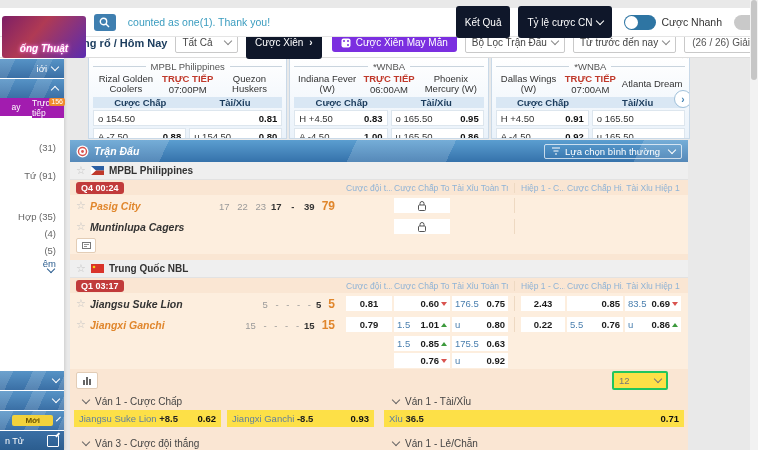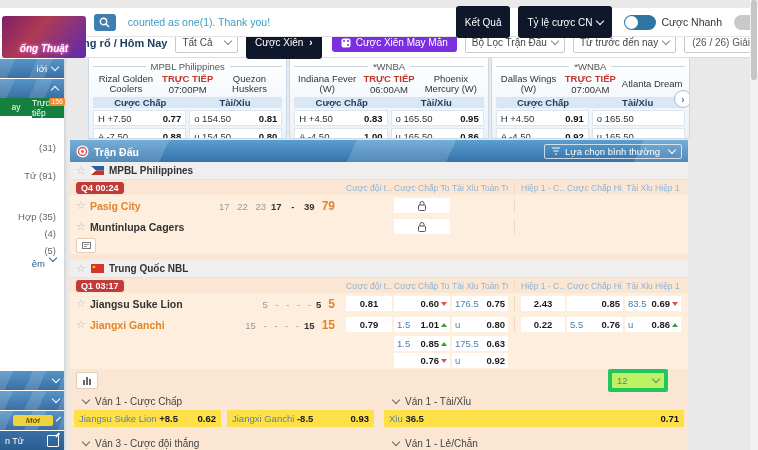--- a/index.html
+++ b/index.html
@@ -46,36 +46,36 @@
                text-shadow:0 0 4px #ff7ad9,0 0 2px #ff7ad9;margin-bottom:4px;}
   
   .sidebar{left:0;top:58px;width:64px;bottom:0;background:#fff;z-index:2;display:flex;flex-direction:column;
            box-shadow:1px 0 3px rgba(0,0,0,.12);}
   .sb-board{height:24px;display:flex;align-items:center;justify-content:center;color:#2b5d8f;
             font-weight:bold;font-size:10.5px;border-bottom:1px solid #eee;}
   .sb-bar{height:19px;margin-top:1px;display:flex;align-items:center;justify-content:flex-end;
           padding:0 6px;color:#fff;font-size:9.5px;
           background:repeating-linear-gradient(115deg,rgba(255,255,255,.12) 0 14px,rgba(255,255,255,0) 14px 34px),
           linear-gradient(#5693c6,#3a6fa5);}
-  .sb-tabs{height:20px;background:#15803d;display:flex;align-items:stretch;color:#fff;font-size:8.5px;}
+  .sb-tabs{height:20px;background:#a21caf;display:flex;align-items:stretch;color:#fff;font-size:8.5px;}
   .sb-tab{flex:1;display:flex;align-items:center;justify-content:center;position:relative;}
   .sb-tab.active{border-bottom:2px solid #fff;}
   .sb-badge{position:absolute;top:0;right:-1px;background:#f08c2e;color:#fff;font-size:7px;
             border-radius:2px;padding:0 2px;line-height:8px;}
   .sb-list{flex:1;display:flex;flex-direction:column;align-items:flex-end;padding:10px 8px 0 0;
            color:#666;font-size:9.5px;gap:0;}
   .sb-item{margin-bottom:17px;white-space:nowrap;}
-  .sb-more{color:#2b5d8f;display:flex;margin-bottom:4px;}
+  .sb-more{color:#2b5d8f;display:flex;margin-bottom:4px;flex-direction:column;}
   .sb-btn{height:19px;margin:1px 0 0 0;display:flex;align-items:center;justify-content:flex-end;
           padding:0 5px;color:#fff;font-size:9px;
           background:repeating-linear-gradient(115deg,rgba(255,255,255,.14) 0 12px,rgba(255,255,255,0) 12px 30px),
           linear-gradient(#5693c6,#3a6fa5);}
   .sb-btn.dark{background:linear-gradient(#3a6fa5,#2b5d8f);justify-content:space-between;}
   .new-badge{background:#f2d23c;color:#6b5400;font-weight:bold;font-size:8px;border-radius:2px;
-             padding:0 13px;line-height:11px;margin-right:auto;margin-left:18px;font-style:italic;}
+             padding:0 13px;line-height:11px;margin-right:auto;margin-left:18px;}
   .extlink{width:10px;height:10px;border:1.5px solid #fff;border-radius:1px;position:relative;flex:none;}
   .extlink::after{content:"";position:absolute;right:-2px;top:-2px;width:5px;height:1.5px;background:#fff;
                   transform:rotate(-45deg);}
   
   .cards{left:88px;top:57px;width:602px;height:82px;display:flex;gap:2px;z-index:3;}
   .card{flex:1;background:linear-gradient(#ffffff,#eaf2fa);border:1px solid #c9d9e8;box-sizing:border-box;
         padding:3px 4px 2px 4px;display:flex;flex-direction:column;position:relative;overflow:hidden;}
   .card-league{display:flex;align-items:center;color:#555;font-size:9.5px;gap:5px;}
   .card-league .ln{flex:1;height:1px;background:#c9d4de;}
   .card-teams{display:flex;align-items:center;margin:1px 0 2px 0;}
@@ -92,37 +92,37 @@
   .card-cell .od{font-weight:bold;color:#111;}
   .card-close{position:absolute;right:0px;top:-8px;color:#777;font-size:11px;z-index:5;}
   .card-next{position:absolute;right:-3px;top:32px;width:16px;height:16px;border-radius:50%;background:#fff;
              border:1px solid #9fc0da;color:#3f7fb0;display:flex;align-items:center;justify-content:center;
              font-size:10px;font-weight:bold;z-index:5;}
   
   .content{left:70px;top:140px;width:618px;bottom:0;background:#fae6d3;overflow:hidden;}
   .c-header{height:22px;display:flex;align-items:center;justify-content:space-between;padding:0 6px;
             background:repeating-linear-gradient(115deg,rgba(255,255,255,.16) 0 90px,rgba(255,255,255,0) 90px 260px),
             linear-gradient(#5b9ed0,#3572ab);color:#fff;}
-  .c-header .ttl{display:flex;align-items:flex-end;gap:5px;font-weight:bold;font-size:10.5px;}
+  .c-header .ttl{display:flex;align-items:center;gap:5px;font-weight:bold;font-size:10.5px;font-style:italic;}
   .sel-box{display:flex;align-items:center;gap:4px;border:1px solid rgba(255,255,255,.7);border-radius:2px;
            padding:1px 6px;font-size:9.5px;}
   .league-bar{height:17px;background:#efefef;border-bottom:1px solid #e2e2e2;display:flex;align-items:center;
               padding:0 6px;gap:5px;}
   .star{color:#c5c5c5;font-size:11px;line-height:1;}
   .lname{font-weight:bold;color:#333;font-size:10px;}
   .match-head{height:15px;display:flex;align-items:center;padding:0 6px;}
   .badge{background:#c13b3b;color:#fff;font-weight:bold;font-size:9px;border-radius:3px;padding:1px 5px;
          white-space:nowrap;}
   .ohead-row{display:flex;margin-left:auto;align-items:center;}
   .ocol{font-size:8.5px;color:#8fb3d6;text-align:center;overflow:hidden;white-space:nowrap;margin:0 1px;}
   .w1{width:46px;} .w2{width:56px;} .w3{width:56px;} .w4{width:44px;} .w5{width:56px;} .w6{width:56px;}
   .grp2{border-left:1px solid #eed9c2;margin-left:5px;padding-left:5px;display:flex;}
   .grp1{display:flex;}
   .team-row{height:21px;background:#fdeede;display:flex;align-items:center;padding:0 6px;}
-  .tname{font-weight:bold;font-size:10.5px;width:140px;white-space:nowrap;overflow:hidden;margin-left:4px;}
+  .tname{font-weight:bold;font-size:10.5px;width:140px;white-space:nowrap;overflow:hidden;margin-left:4px;font-style:italic;}
   .tname.orange{color:#e0862c;}
   .tname.dark{color:#333;}
   .scores{width:120px;text-align:right;margin-right:10px;white-space:nowrap;}
   .sg{color:#999;word-spacing:5px;font-size:9.5px;}
   .sb2{color:#333;font-weight:bold;word-spacing:7px;font-size:9.5px;margin-left:5px;}
   .stotal{color:#e0862c;font-weight:bold;font-size:12px;margin-left:7px;}
   .ogrid{display:flex;margin-left:auto;align-items:center;}
   .ocell{height:15px;background:#fff;display:flex;align-items:center;justify-content:space-between;
          padding:0 3px;margin:0 1px;font-size:9.5px;box-sizing:border-box;}
   .ocell.ctr{justify-content:center;}
@@ -131,21 +131,21 @@
   .oval{font-weight:bold;color:#1c1c1c;display:flex;align-items:center;gap:2px;}
   .arr{width:0;height:0;border-left:3px solid transparent;border-right:3px solid transparent;display:inline-block;}
   .arr.down{border-top:4px solid #d9534f;}
   .arr.up{border-bottom:4px solid #3c9a3c;}
   .icon-row{height:17px;display:flex;align-items:center;padding:0 6px;background:#fdeede;}
   .mini-box{width:18px;height:13px;background:#fff;border:1px solid #e3cdb6;border-radius:2px;
             display:flex;align-items:center;justify-content:center;}
   .xrow{height:17px;display:flex;align-items:center;padding:0 6px;background:#fdeede;}
   .gaprow{height:6px;}
   .bottom-row{height:22px;display:flex;align-items:center;padding:0 6px;justify-content:space-between;}
-  .page-sel{width:42px;height:15px;background:#bef264;border:4px solid #22c55e;border-radius:2px;display:flex;
+  .page-sel{width:42px;height:15px;background:#fde047;border:2px solid #22c55e;border-radius:2px;display:flex;
             align-items:center;justify-content:space-between;padding:0 5px;color:#777;font-size:9.5px;
             margin-right:14px;}
   .panels{display:grid;grid-template-columns:1fr 1fr;column-gap:10px;row-gap:8px;padding:2px 4px;}
   .panel{display:flex;flex-direction:column;}
   .p-title{height:17px;display:flex;align-items:center;gap:6px;color:#444;font-size:10px;padding-left:4px;}
   .p-title .chev{color:#666;}
   .p-cells{display:flex;gap:6px;}
   .p-cell{flex:1;background:#fde047;height:17px;display:flex;align-items:center;justify-content:space-between;
           padding:0 5px;font-size:9.5px;}
   .p-cell .pl{color:#62809c;}
@@ -280,24 +280,20 @@
       <span class="card-team">Rizal Golden Coolers</span>
       <span class="card-live"><span class="lv">TRỰC TIẾP</span><br><span class="tm">07:00PM</span></span>
       <span class="card-team">Quezon Huskers</span>
     </div>
     <div class="card-oh">
         <span>Cược Chấp</span>
         <span>Tài/Xỉu</span>
       </div>
     <div class="card-row">
       <div class="card-cell">
-          <span class="lab">H  +7.50</span>
-          <span class="od">0.77</span>
-        </div>
-      <div class="card-cell">
           <span class="lab">o  154.50</span>
           <span class="od">0.81</span>
         </div>
     </div>
     <div class="card-row">
       <div class="card-cell">
           <span class="lab">A  -7.50</span>
           <span class="od">0.88</span>
         </div>
       <div class="card-cell">

